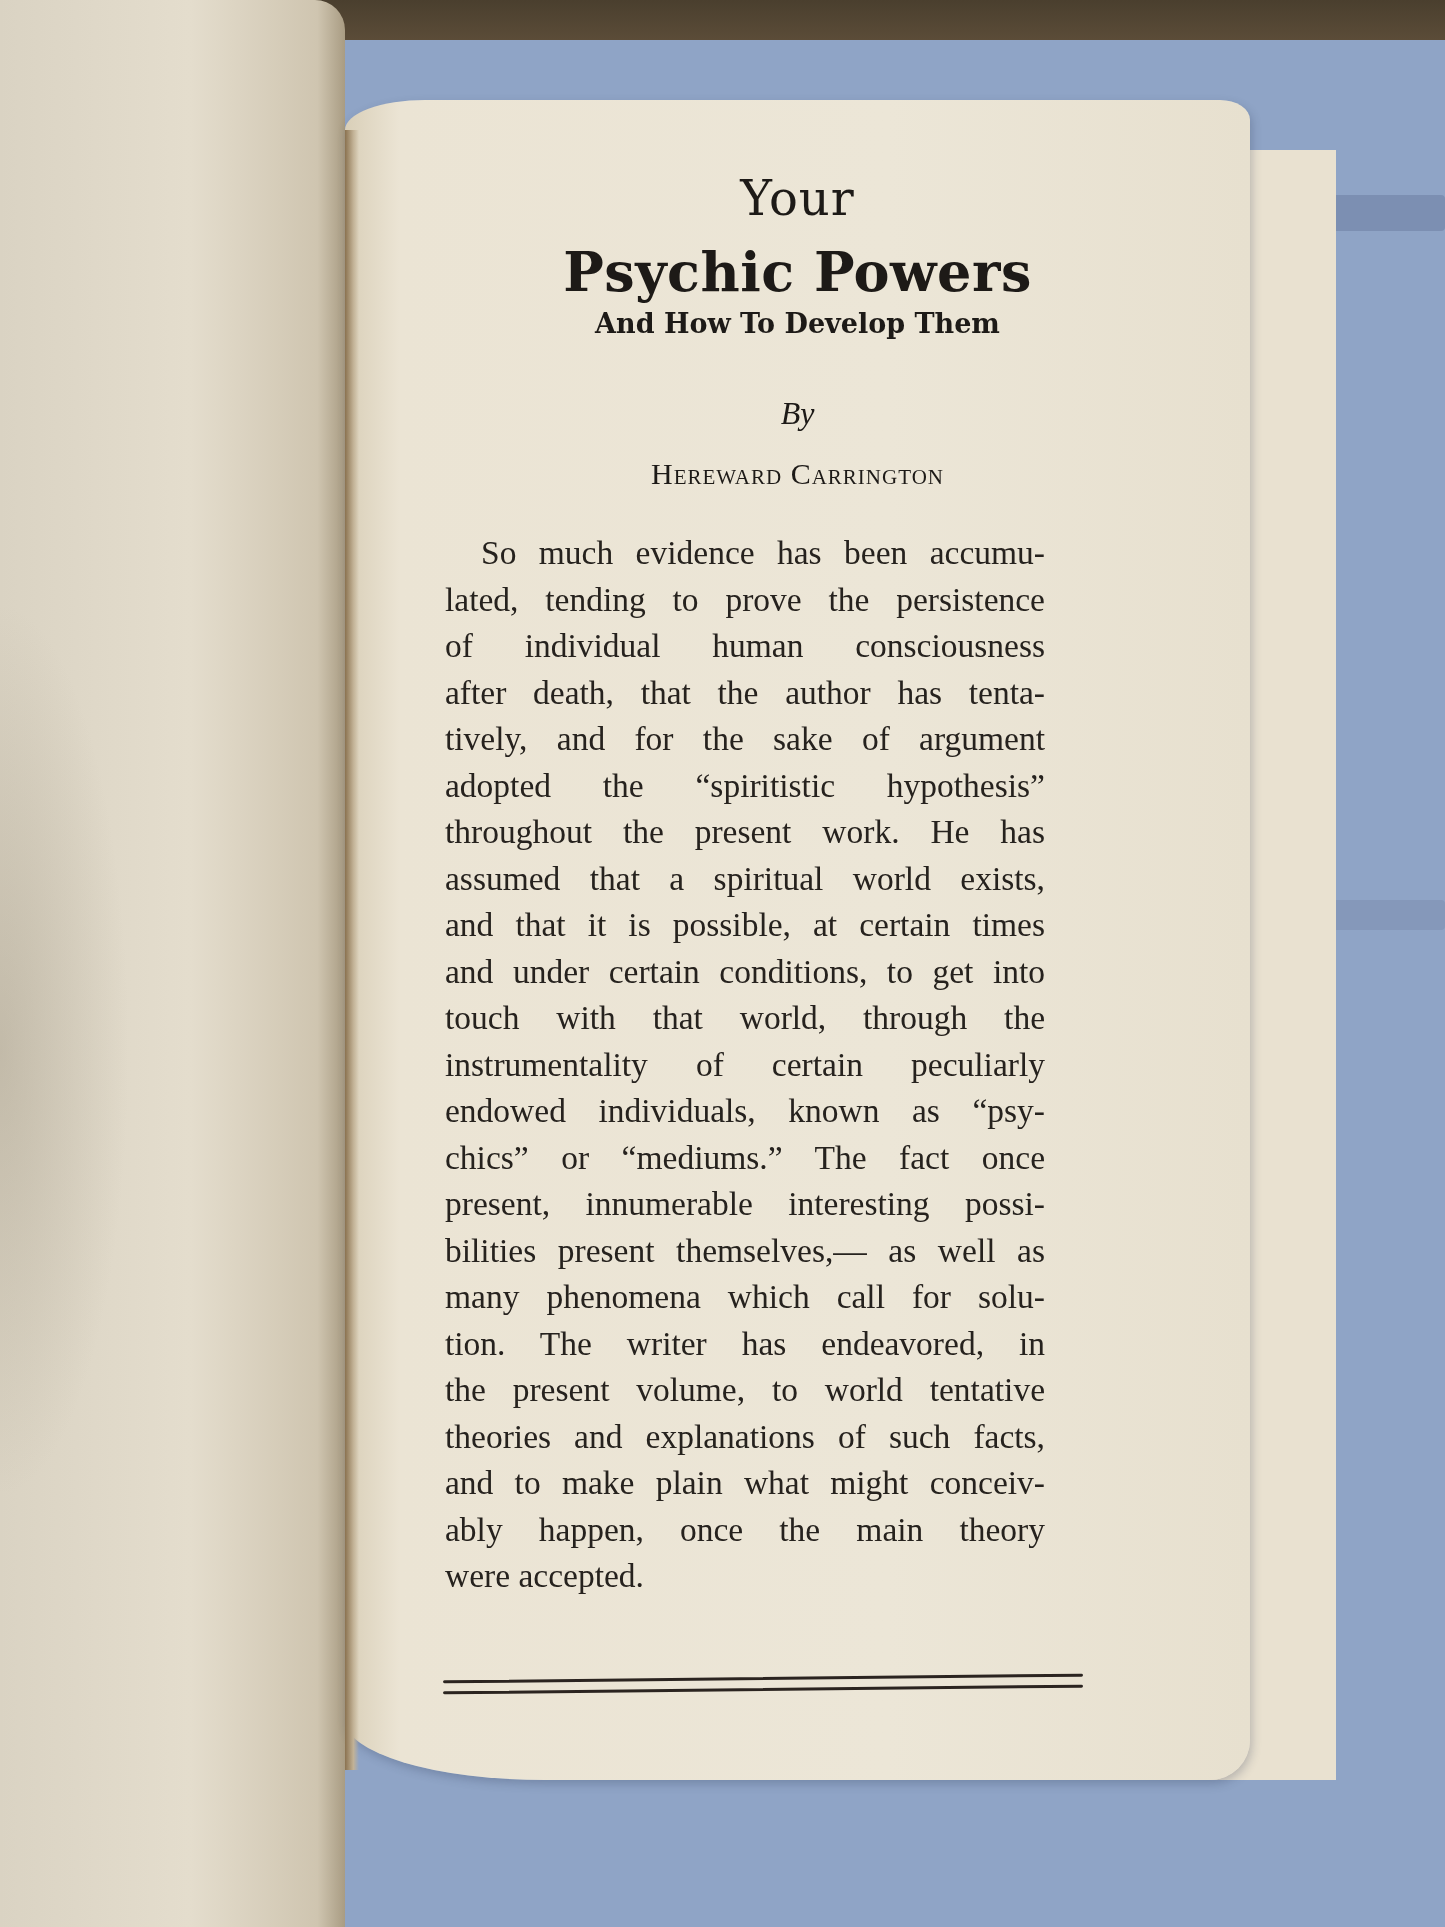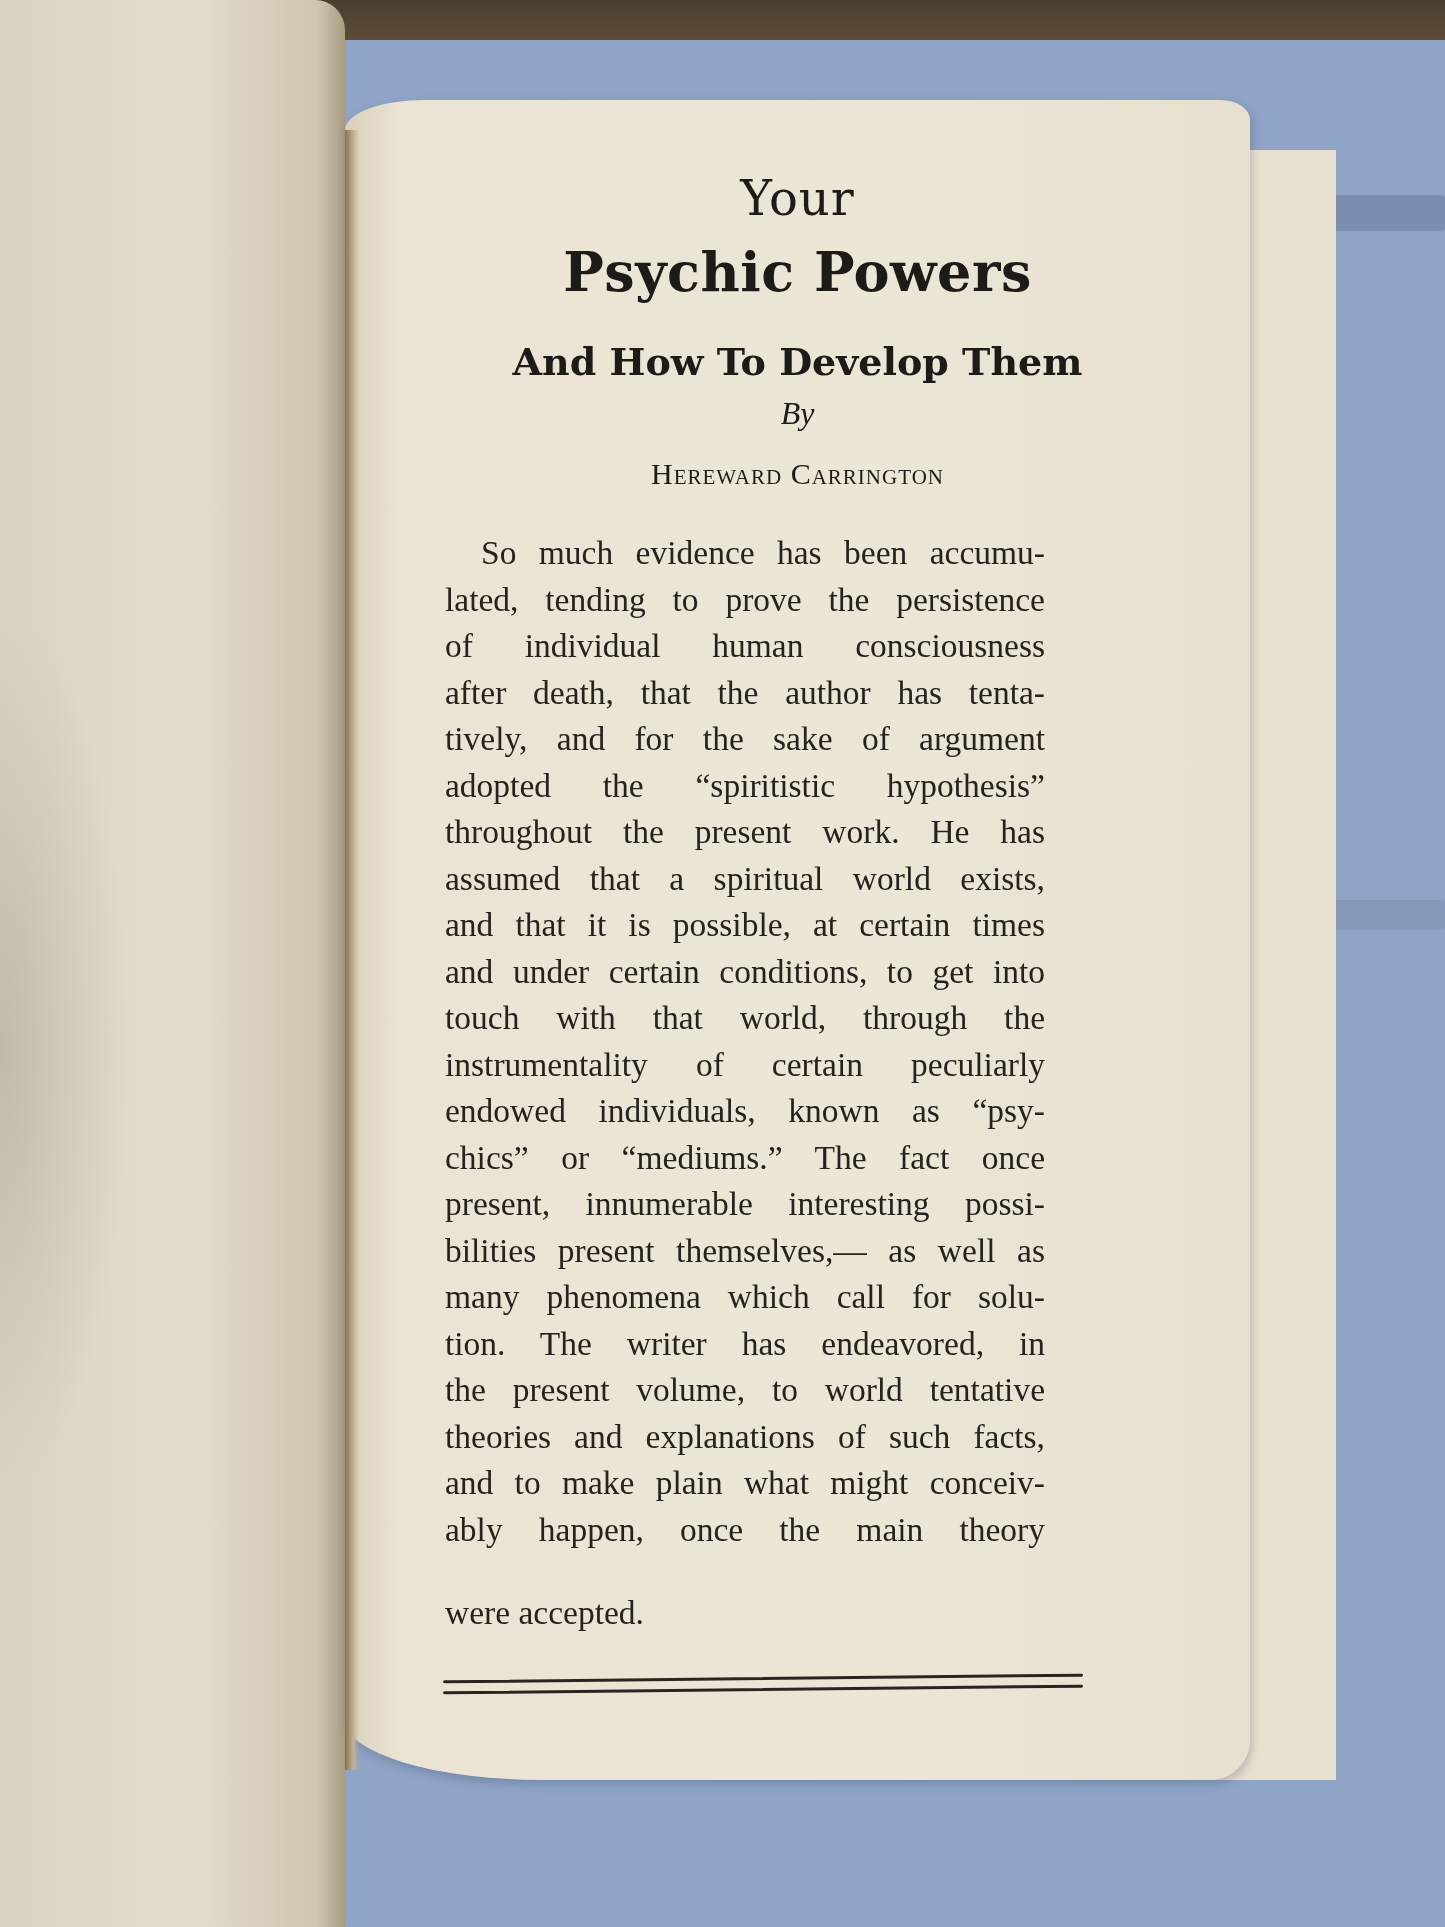--- a/index.html
+++ b/index.html
@@ -47,38 +47,38 @@
   .title-block { position: absolute; left: 0; width: 905px; text-align: center; color: #1d1a17; }
   .t-your {
     top: 70px; font-family: "DejaVu Serif", serif; font-weight: normal;
     font-size: 48px; letter-spacing: 1px;
   }
   .t-powers {
     top: 140px; font-family: "DejaVu Serif", serif; font-weight: bold;
     font-size: 54px; letter-spacing: 0.5px;
   }
   .t-sub {
-    top: 239px; font-family: "DejaVu Serif", serif; font-weight: bold;
-    font-size: 38px;
+    top: 208px; font-family: "DejaVu Serif", serif; font-weight: bold;
+    font-size: 27px;
   }
   .t-by { top: 295px; font-style: italic; font-size: 32px; }
   .t-author {
     top: 357px; font-size: 30px; font-variant: small-caps; letter-spacing: 1px;
   }
   .body-text {
     position: absolute; left: 100px; top: 430px; width: 600px;
     font-family: "Liberation Serif", serif; font-size: 33.5px; line-height: 46.5px;
     color: #26221e;
     text-align: justify;
   }
   .body-text .line {
     display: block; text-align: justify; text-align-last: justify; white-space: nowrap;
   }
   .body-text .line.first { padding-left: 36px; }
-  .body-text .line.last { text-align-last: left; margin-top: 37px; }
+  .body-text .line.last { text-align-last: left; }
   .rule {
     position: absolute; left: 98px; width: 640px; height: 3px; background: #2b2420;
     border-radius: 2px;
   }
   .rule.r1 { top: 1577px; transform: rotate(-0.6deg); }
   .rule.r2 { top: 1588px; transform: rotate(-0.6deg); }
 </style>
 </head>
 <body>
 

